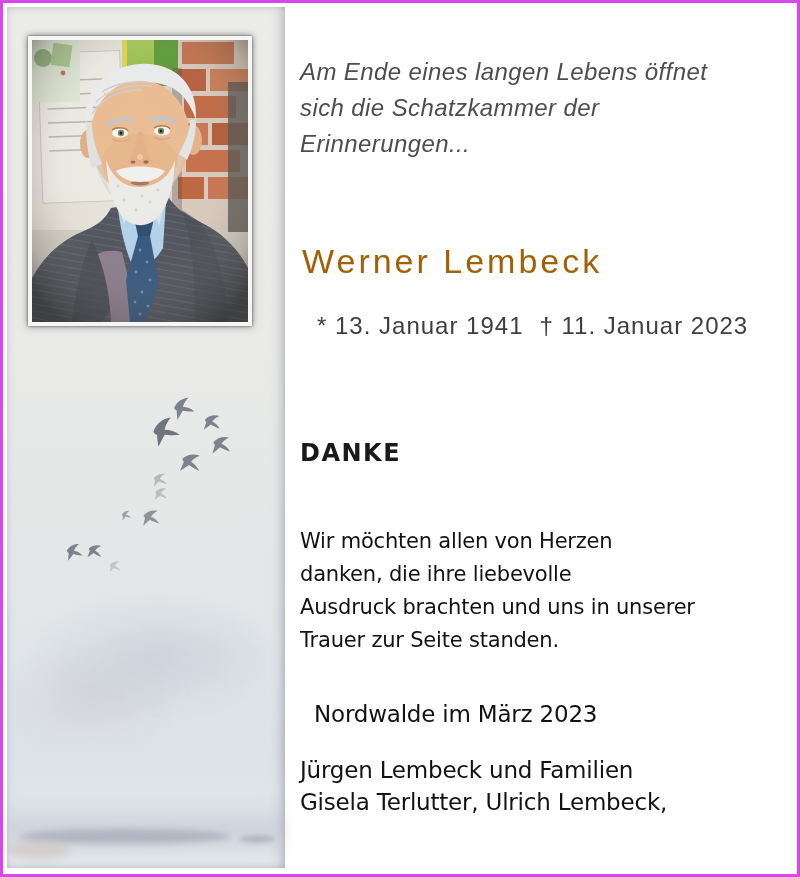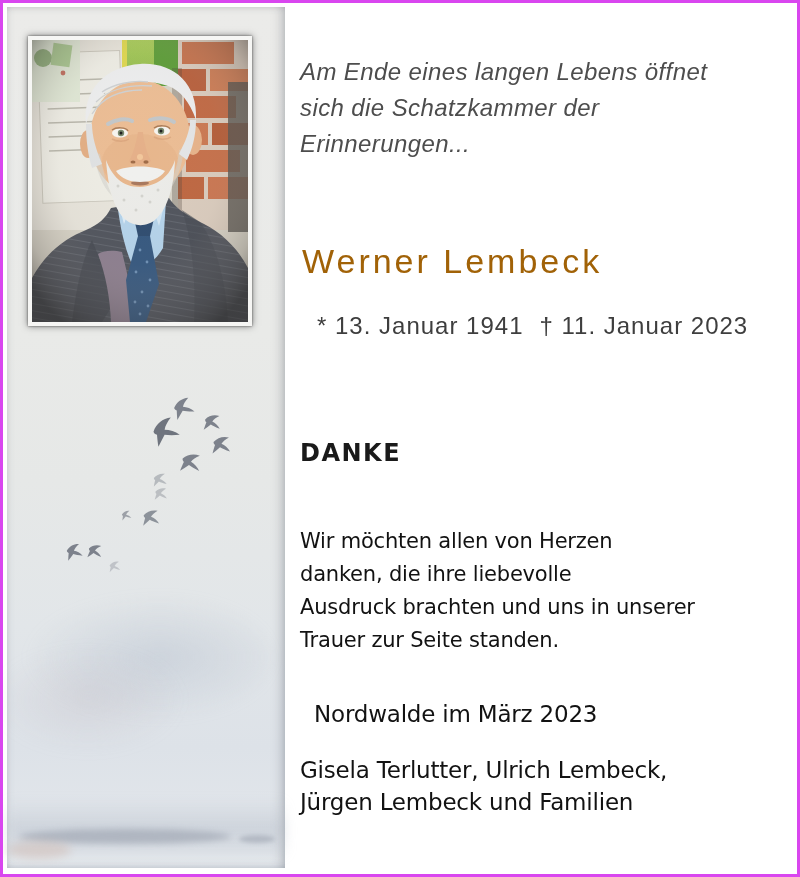--- a/index.html
+++ b/index.html
@@ -261,17 +261,17 @@
   <div class="thanks-body">
     <div>Wir möchten allen von Herzen</div>
     <div>danken, die ihre liebevolle</div>
     <div>Ausdruck brachten und uns in unserer</div>
     <div>Trauer zur Seite standen.</div>
   </div>
 
   <div class="place-date">Nordwalde im März 2023</div>
 
   <div class="family">
+    <div>Jürgen Lembeck und Familien</div>
     <div>Gisela Terlutter, Ulrich Lembeck,</div>
-    <div>Jürgen Lembeck und Familien</div>
   </div>
 
 </div>
 
 </body></html>

